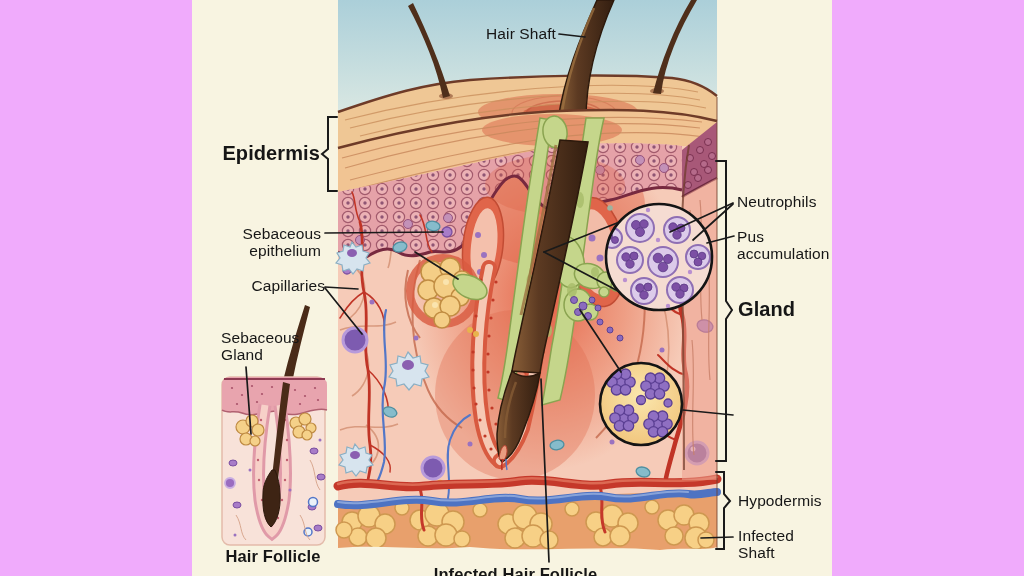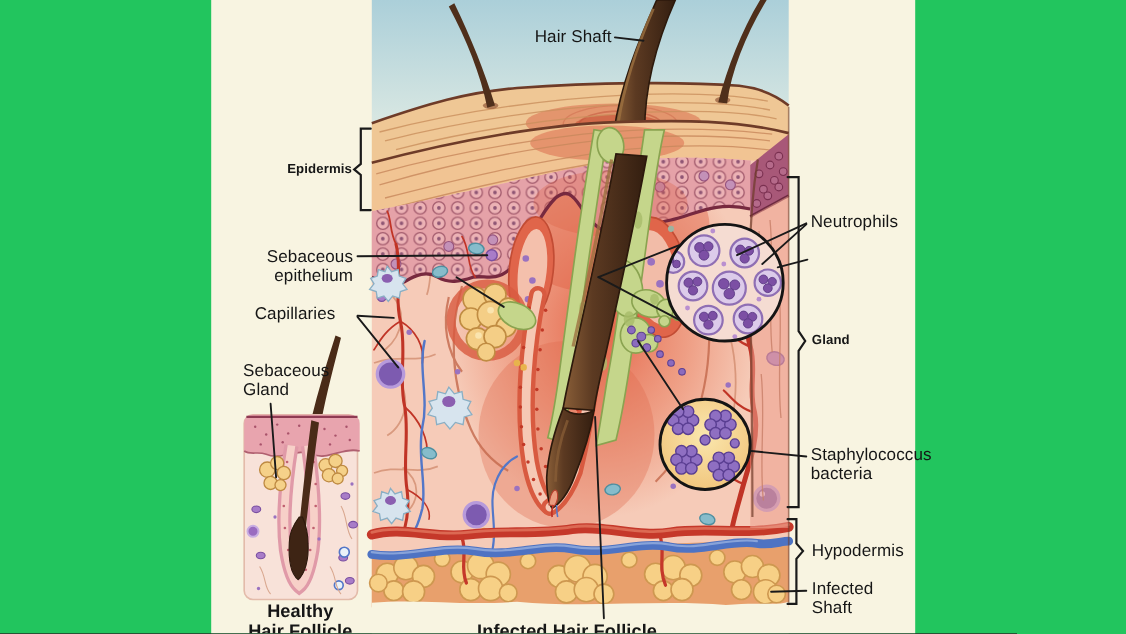--- a/index.html
+++ b/index.html
@@ -1,23 +1,23 @@
 <!DOCTYPE html>
 <html><head>
 <meta charset="utf-8">
 <style>
   html,body{margin:0;padding:0;background:#000;}
-  #stage{position:relative;width:1024px;height:576px;background:#22c55e;overflow:hidden;
+  #stage{position:relative;width:1024px;height:576px;background:#f0abfc;overflow:hidden;
          font-family:"Liberation Sans",sans-serif;}
   #paper{position:absolute;left:192px;top:0;width:640px;height:576px;background:#F8F4E1;}
   svg{position:absolute;left:0;top:0;}
   .lbl{position:absolute;font-size:15.5px;line-height:16.5px;color:#161616;letter-spacing:.1px;}
   .lbl span{display:block;}
   .r{text-align:right;}
-  .b{font-weight:bold;font-size:12px;}
+  .b{font-weight:bold;font-size:20px;}
   .cap{font-weight:bold;font-size:16.5px;line-height:17.5px;text-align:center;}
 </style>
 </head>
 <body>
 
 <div id="stage">
   <div id="paper"></div>
 
   <svg width="1024" height="576" viewBox="0 0 1024 576">
     <defs>
@@ -589,34 +589,33 @@
       <path d="M541,379 L549,562"></path>
     </g>
   </svg>
 
   <div class="lbl r" style="left:440px;top:26px;width:116px">Hair Shaft</div>
   <div class="lbl r b" style="left:200px;top:145px;width:120px">Epidermis</div>
   <div class="lbl r" style="left:229px;top:226px;width:92px">
     <span>Sebaceous</span>
     <span>epithelium</span>
   </div>
-  <div class="lbl r" style="left:204px;top:278px;width:101px">Capillaries</div>
+  <div class="lbl r" style="left:224px;top:278px;width:101px">Capillaries</div>
   <div class="lbl" style="left:221px;top:330px;width:85px">
     <span>Sebaceous</span>
     <span>Gland</span>
   </div>
   <div class="lbl" style="left:737px;top:194px;width:95px">Neutrophils</div>
+  <div class="lbl" style="left:737px;top:229px;width:98px">
+    <span>Pus</span>
+    <span>accumulation</span>
+  </div>
   <div class="lbl b" style="left:738px;top:301px;width:80px">Gland</div>
-  <div class="lbl" style="left:737px;top:406px;width:98px">
-    <span>Staphylococcus</span>
-    <span>bacteria</span>
-  </div>
   <div class="lbl" style="left:738px;top:493px;width:95px">Hypodermis</div>
   <div class="lbl" style="left:738px;top:528px;width:70px">
     <span>Infected</span>
     <span>Shaft</span>
   </div>
   <div class="lbl cap" style="left:198px;top:548px;width:150px">
-    <span>Healthy</span>
     <span>Hair Follicle</span>
   </div>
   <div class="lbl cap" style="left:413px;top:566px;width:205px">Infected Hair Follicle</div>
 </div>
 
 </body></html>

